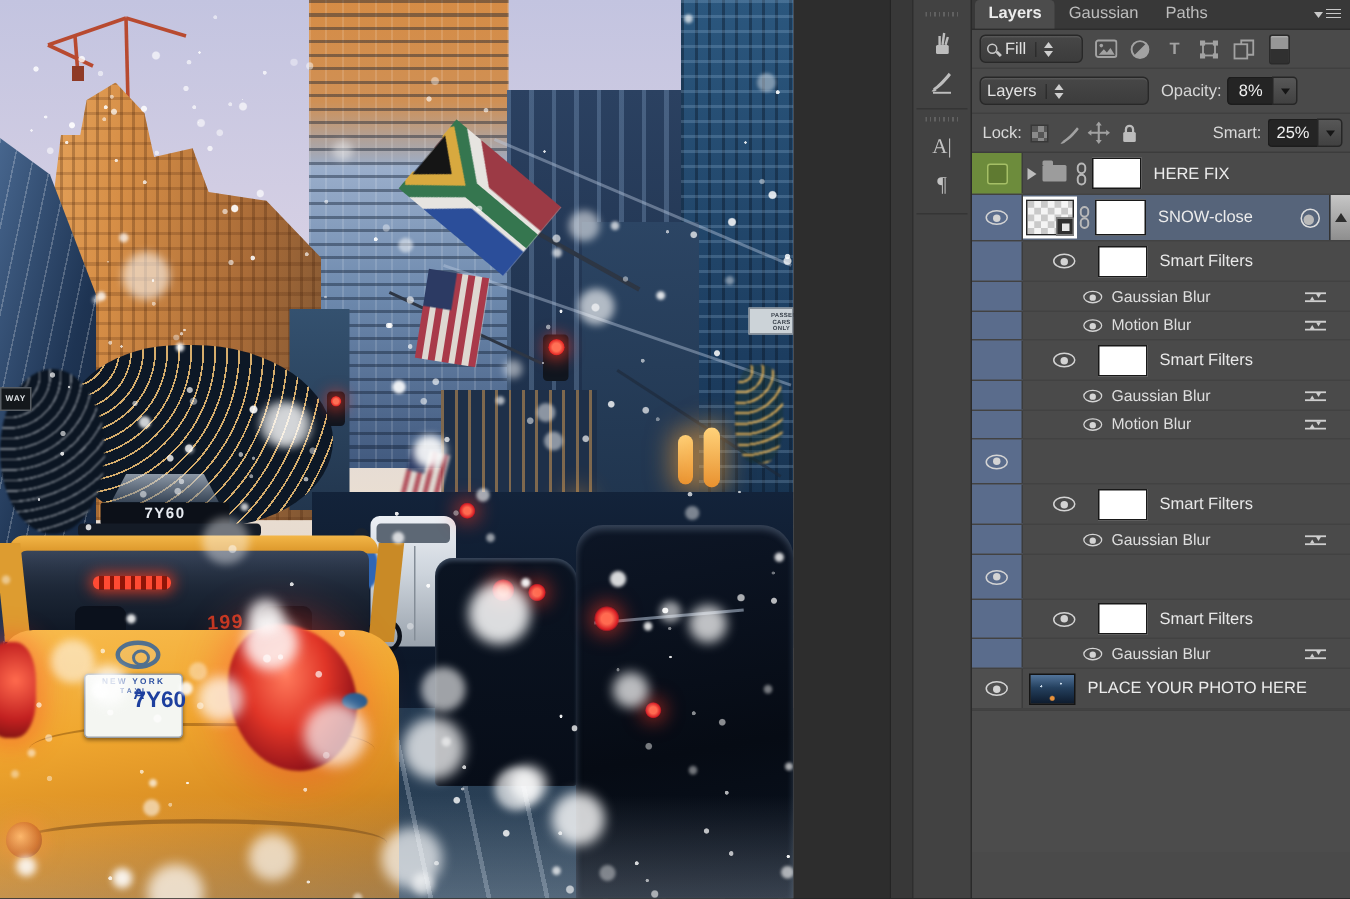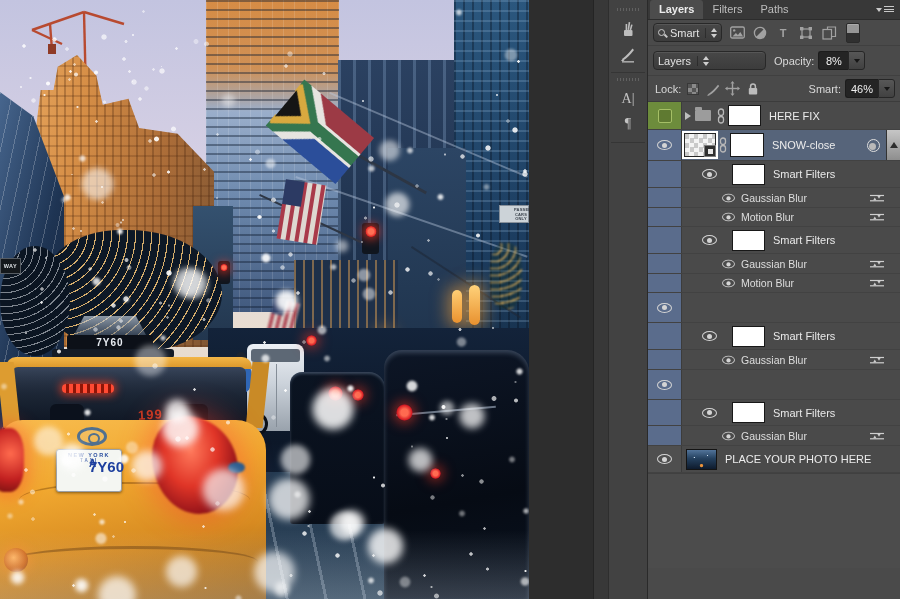--- a/index.html
+++ b/index.html
@@ -607,32 +607,32 @@
       <button class="dock-icon">
           <span>¶</span>
         </button>
     </div>
   </div>
 
   <div class="panel">
 
     <div class="tabbar">
       <div class="tab active">Layers</div>
-      <div class="tab">Filters</div>
+      <div class="tab">Gaussian</div>
       <div class="tab">Paths</div>
       <button class="panel-menu">
         <span class="tri-d"></span>
         <span class="mlines"></span>
       </button>
     </div>
 
     <div class="filter-row">
       <div class="combo" id="kind-combo">
         <span class="mag"></span>
-        <span>Smart</span>
+        <span>Fill</span>
         <span class="updown">
             <i class="u"></i>
             <i class="d"></i>
           </span>
       </div>
       <button class="ficon">
         <svg width="15" height="13" viewBox="0 0 15 13">
             <rect x="0.7" y="1" width="13.6" height="11" rx="1.5" fill="none" stroke="#a2a2a2" stroke-width="1.3"></rect>
             <circle cx="4.2" cy="4.4" r="1.2" fill="#a2a2a2"></circle>
             <path d="M2.5 10.5 l3.4-3.6 2 2.1 2.4-3 2.8 4.5z" fill="#a2a2a2"></path>
@@ -707,21 +707,21 @@
             </g>
           </svg>
       </button>
       <button class="lock-ic">
         <svg width="14" height="14" viewBox="0 0 14 14">
             <rect x="2.8" y="6" width="8.4" height="6.6" rx="1" fill="#bcbcbc"></rect>
             <path d="M4.6 6 V4.3 a2.4 2.4 0 0 1 4.8 0 V6" fill="none" stroke="#bcbcbc" stroke-width="1.5"></path>
           </svg>
       </button>
       <span class="lbl" style="margin-left:auto">Smart:</span>
-      <span class="valwell">46%</span>
+      <span class="valwell">25%</span>
       <button class="spin">
           <i></i>
         </button>
     </div>
 
     <div class="layer-list">
 
       <div class="lrow" style="height:28px">
         <div class="eyecell green">
             <span class="eye-empty"></span>

